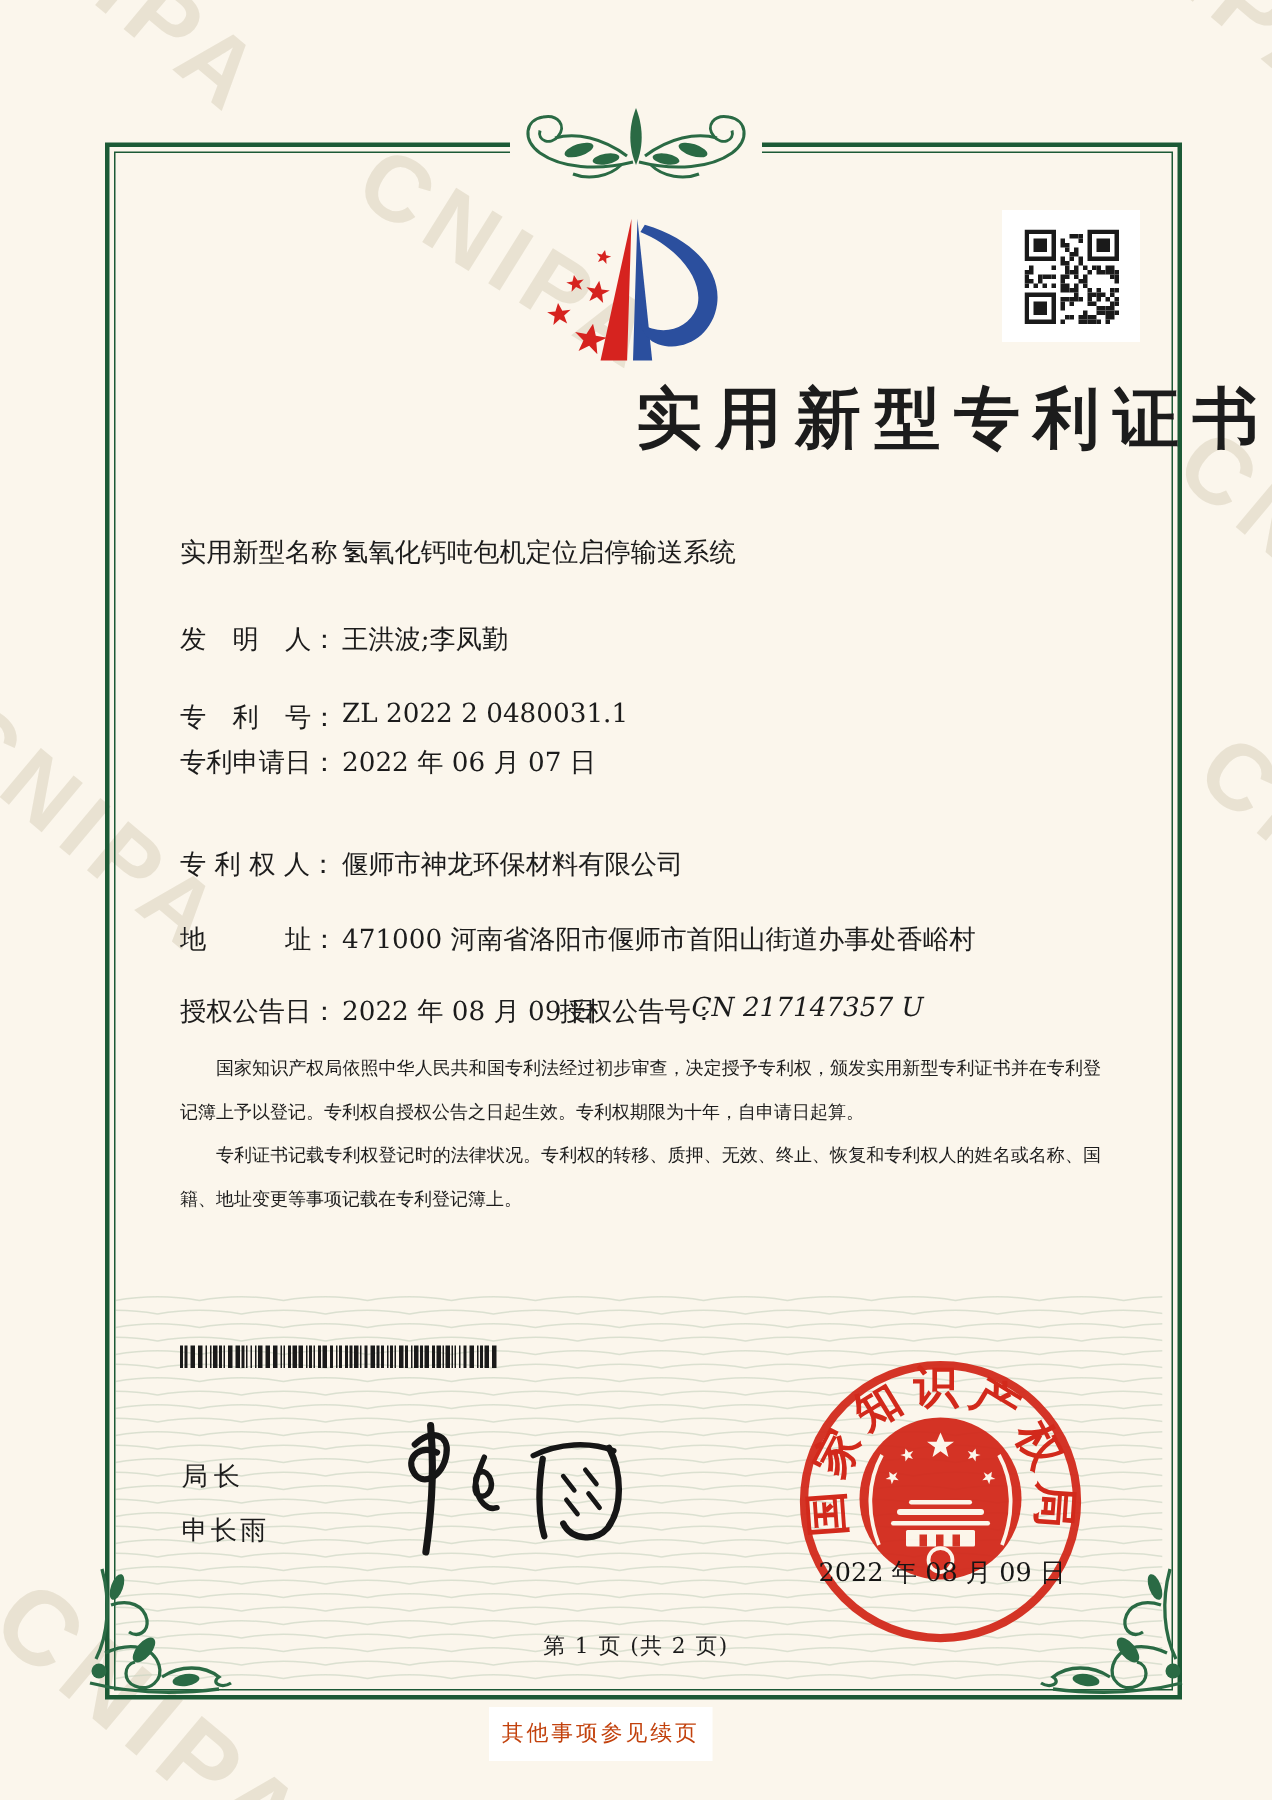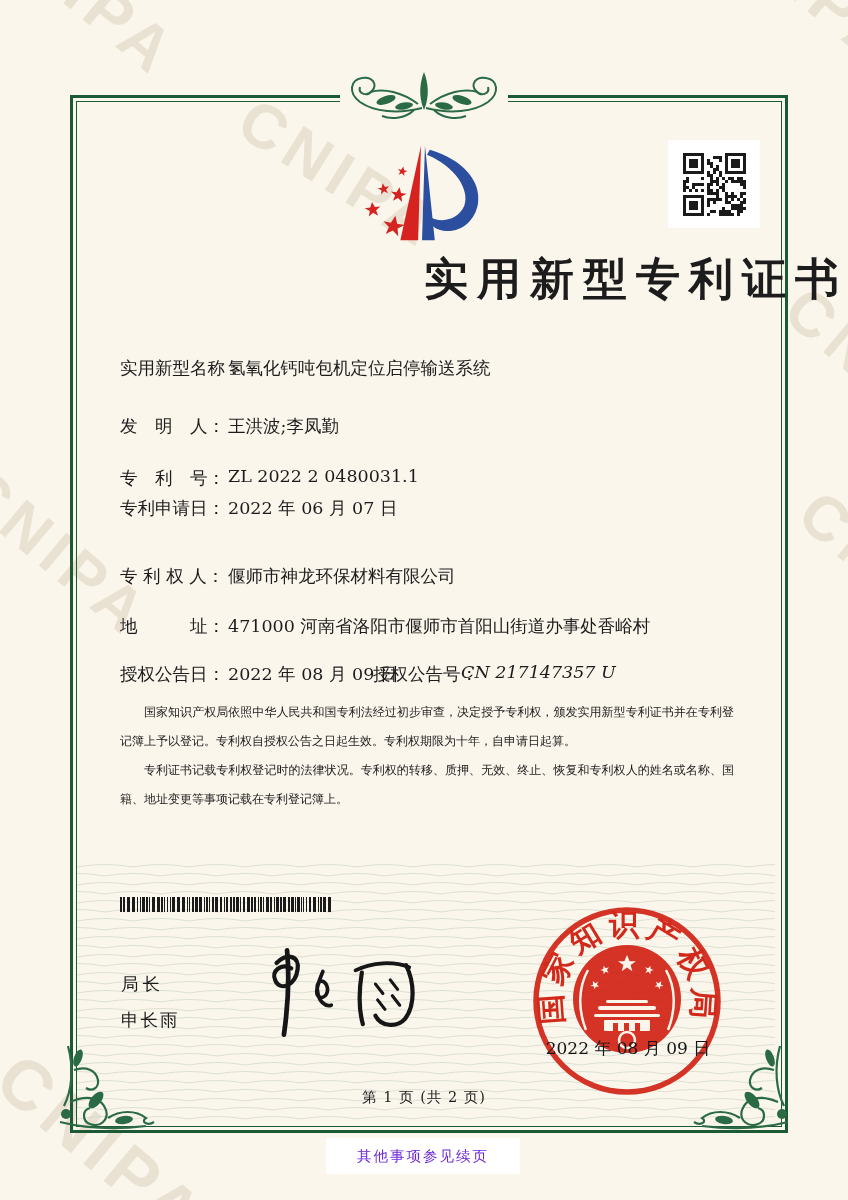--- a/index.html
+++ b/index.html
@@ -37,22 +37,22 @@
   .barcode{position:absolute;left:120px;top:897px;width:218px;height:15px;z-index:3;font-size:0;}
   .barcode div{display:inline-block;height:100%;background:#1a1a1a;vertical-align:top;}
   .director-title{position:absolute;left:121px;top:972px;font-size:17.5px;letter-spacing:4px;z-index:3;}
   .director-name{position:absolute;left:121px;top:1008px;font-size:17.5px;letter-spacing:2px;z-index:3;}
   .signature{position:absolute;left:248px;top:942px;z-index:3;}
   .seal{position:absolute;left:528px;top:902px;z-index:4;}
   .seal-date{position:absolute;left:520px;top:1037px;width:216px;text-align:center;
       font-size:17px;color:#151515;z-index:5;white-space:nowrap;}
   .page-num{position:absolute;left:0;top:1088px;width:848px;text-align:center;font-size:14.5px;
       letter-spacing:1px;z-index:3;}
-  .note-box{position:absolute;left:326px;top:1138px;width:194px;height:36px;background:#ffffff;
-      text-align:center;line-height:36px;font-size:14.5px;letter-spacing:2px;color:#6d28d9;z-index:3;}
+  .note-box{position:absolute;left:326px;top:1138px;width:149px;height:36px;background:#ffffff;
+      text-align:center;line-height:36px;font-size:14.5px;letter-spacing:2px;color:#c2410c;z-index:3;}
   .ornament{position:absolute;z-index:2;}
 </style>
 </head>
 <body>
 
 <div class="page">
 
   <div class="wm" style="left:-34px;top:-48px;font-size:64px;">CNIPA</div>
   <div class="wm" style="left:688px;top:-58px;font-size:66px;">CNIPA</div>
   <div class="wm" style="left:228px;top:138px;font-size:62px;transform:rotate(32deg);">CNIPA</div>

